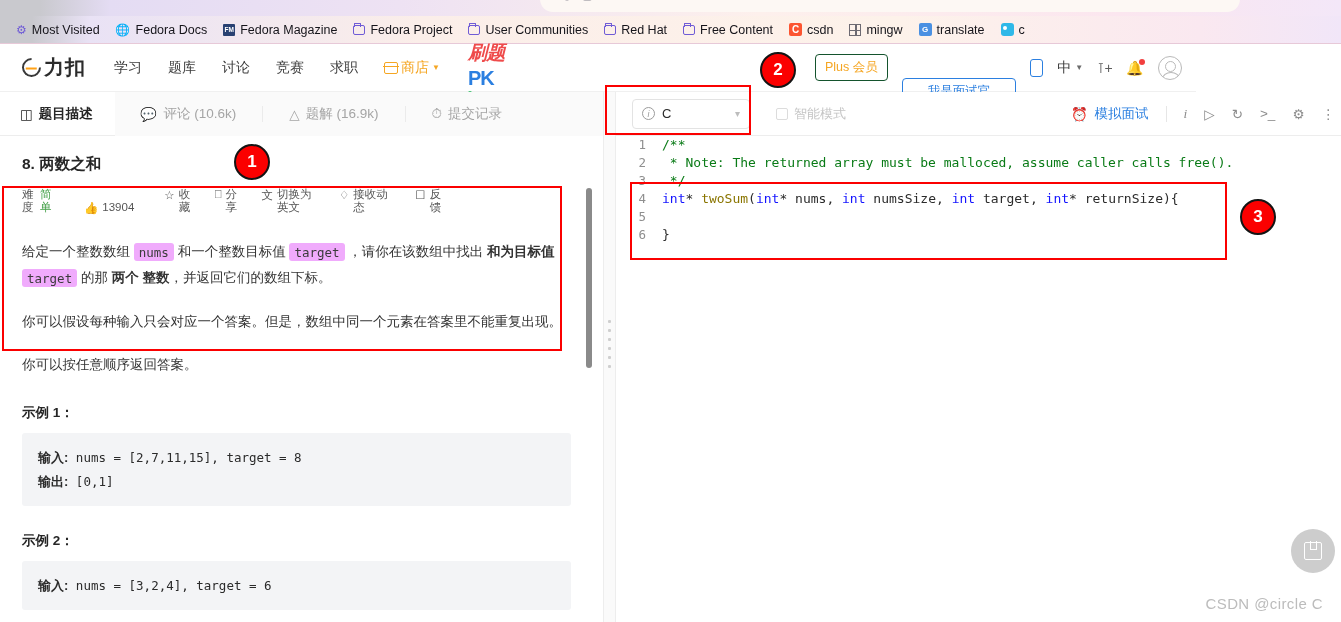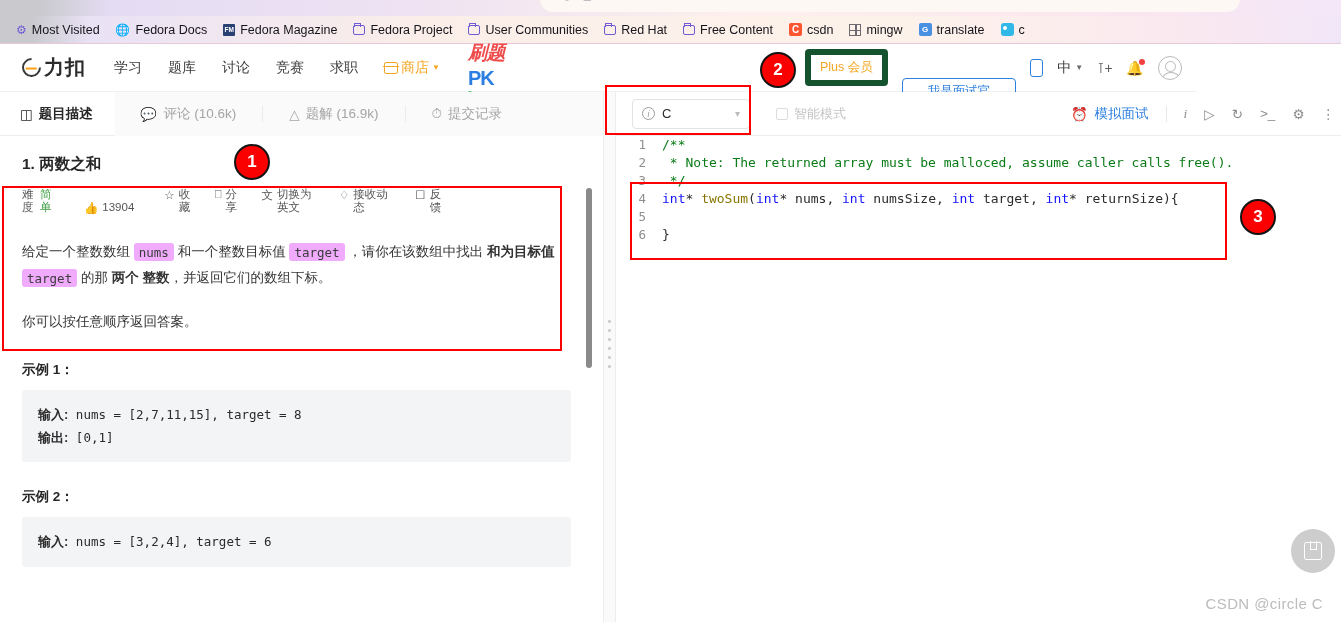--- a/index.html
+++ b/index.html
@@ -75,21 +75,21 @@
   .shop-ico{width:14px;height:12px;border:1.6px solid #f5a623;border-radius:2px;position:relative;}
   .shop-ico::after{content:"";position:absolute;left:-1.6px;right:-1.6px;top:3px;height:1.6px;background:#f5a623;}
   .caret-sm{font-size:8px;color:#f5a623;}
   .pkwrap{ margin-left: 26px; display:flex; align-items:baseline; gap:1px;flex-direction:column; }
   .pk-cn { font-size: 19px; font-weight: 800; font-style: italic; color:#ef4b4b; letter-spacing:-.5px;}
   .pk-en { font-size: 20px; font-weight: 800; color:#2b7fe0; letter-spacing:-1px;}
   .pk-dots{ width:4px;height:4px;border-radius:50%;background:#36c06a; display:inline-block; margin-left:2px;}
 
   .navright { margin-left:auto; display:flex; align-items:center; gap: 14px; margin-right: 14px;}
   .btn-plus {
-    border:6px solid #14532d; color:#f5a623; font-size:12.5px; border-radius:4px;
+    border:1px solid #14532d; color:#f5a623; font-size:12.5px; border-radius:4px;
     padding: 4px 9px; display:flex; gap:3px; cursor:pointer; white-space:nowrap;
   }
   .btn-interviewer {
     border:1px solid #2b7fe0; color:#2b7fe0; font-size:12.5px; border-radius:4px;
     padding: 4px 25px; cursor:pointer; white-space:nowrap;margin-top:47px;
   }
   .ico-phone{width:13px;height:18px;border:1.8px solid #2b7fe0;border-radius:3px;}
   .lang-sel{display:flex;align-items:center;gap:4px;font-size:14px;color:#3c3c3c;cursor:pointer;}
   .ico-term{font-size:14px;color:#5b5b5b;}
   .bell-wrap{position:relative;}
@@ -313,21 +313,21 @@
           <span>题解 (16.9k)</span>
         </div>
         <div class="tabdiv"></div>
         <div class="tab inactive">
           <span>⏱</span>
           <span>提交记录</span>
         </div>
       </div>
     </div>
 
-    <div class="ptitle">1. 两数之和</div>
+    <div class="ptitle">8. 两数之和</div>
 
     <div class="metarow">
       <div class="meta">
         <span class="lab">难度</span>
         <span class="lab easy">简单</span>
       </div>
       <span class="msep"></span>
       <div class="meta">
         <span>👍</span>
         <span class="num">13904</span>
@@ -354,20 +354,21 @@
       </div>
       <span class="msepb"></span>
       <div class="meta">
         <span>☐</span>
         <span class="lab">反馈</span>
       </div>
     </div>
 
     <div class="desc">
       <p id="p0"><span>给定一个整数数组 </span><span class="code-chip">nums</span><span> 和一个整数目标值 </span><span class="code-chip">target</span><span> ，请你在该数组中找出 </span><span class="b">和为目标值 </span><span class="code-chip">target</span><span> 的那 </span><span class="b">两个</span><span> </span><span class="b">整数</span><span>，并返回它们的数组下标。</span></p>
+      <p id="p1"><span>你可以假设每种输入只会对应一个答案。但是，数组中同一个元素在答案里不能重复出现。</span></p>
       <p id="p2"><span>你可以按任意顺序返回答案。</span></p>
     </div>
 
     <div class="exlabel">示例 1：</div>
     <div class="exbox">
       <div><span class="k">输入:</span><span> nums = [2,7,11,15], target = 8</span></div>
       <div><span class="k">输出:</span><span> [0,1]</span></div>
     </div>
 
     <div class="exlabel">示例 2：</div>

